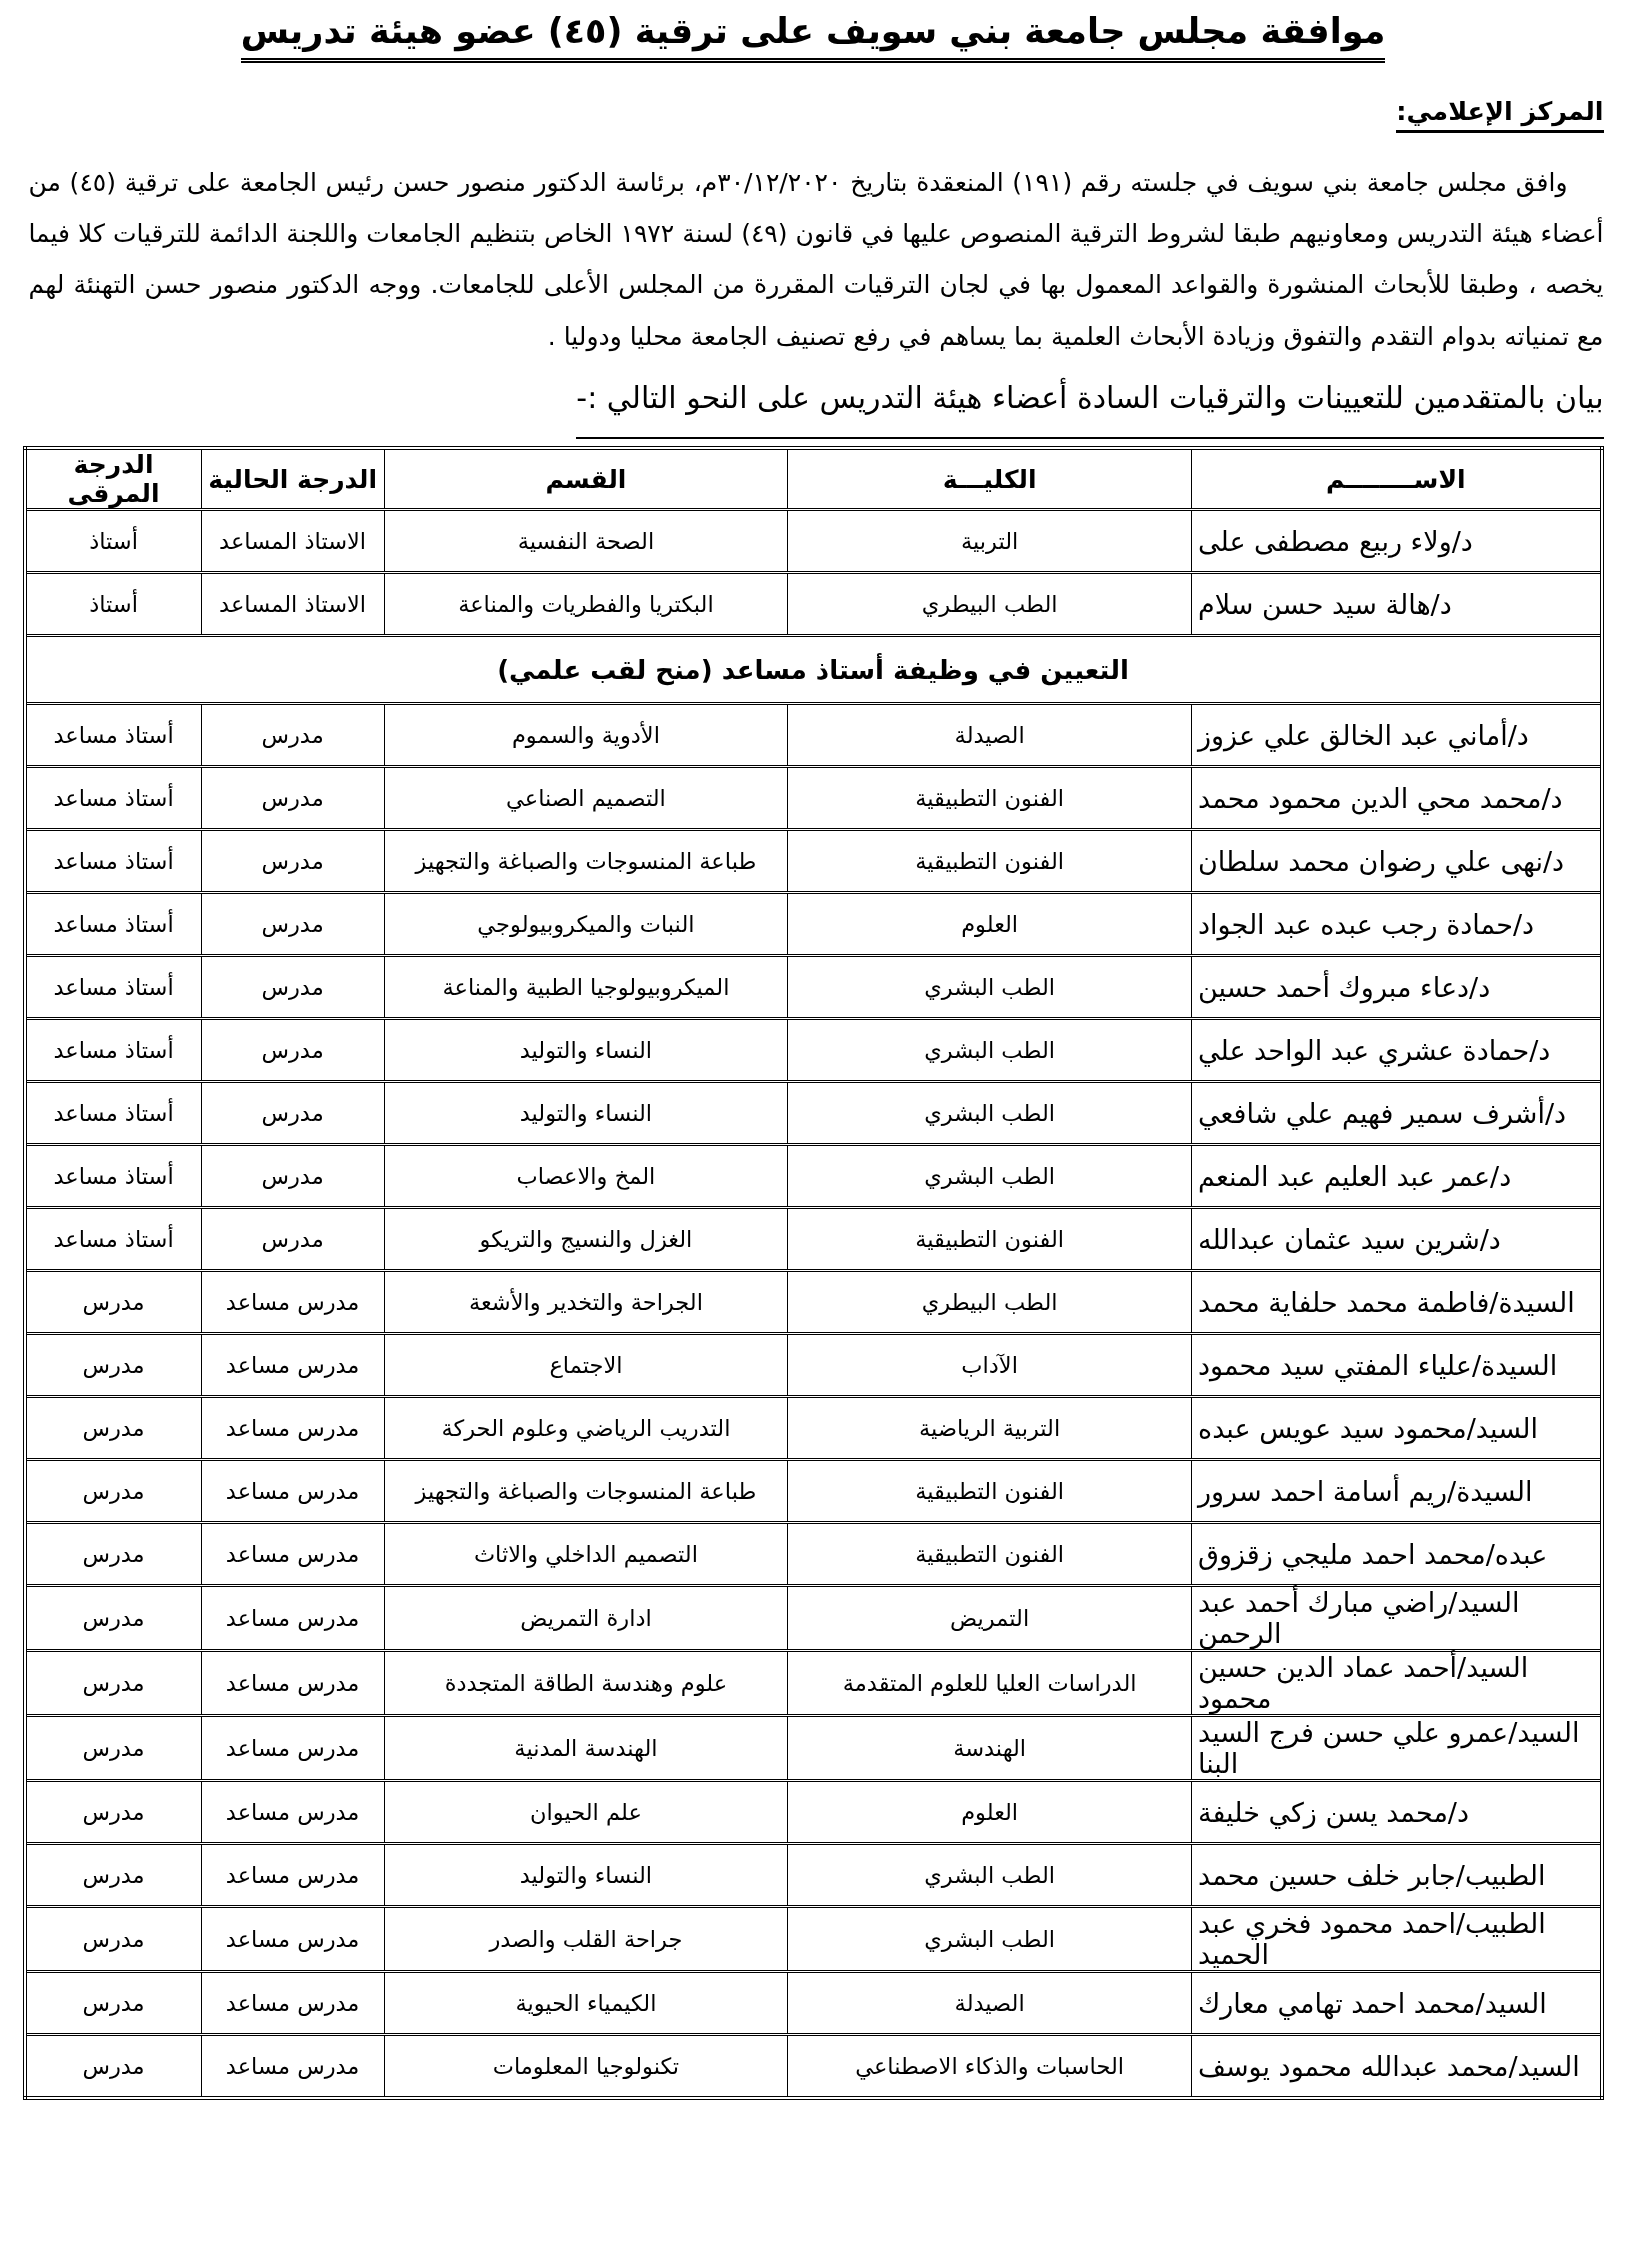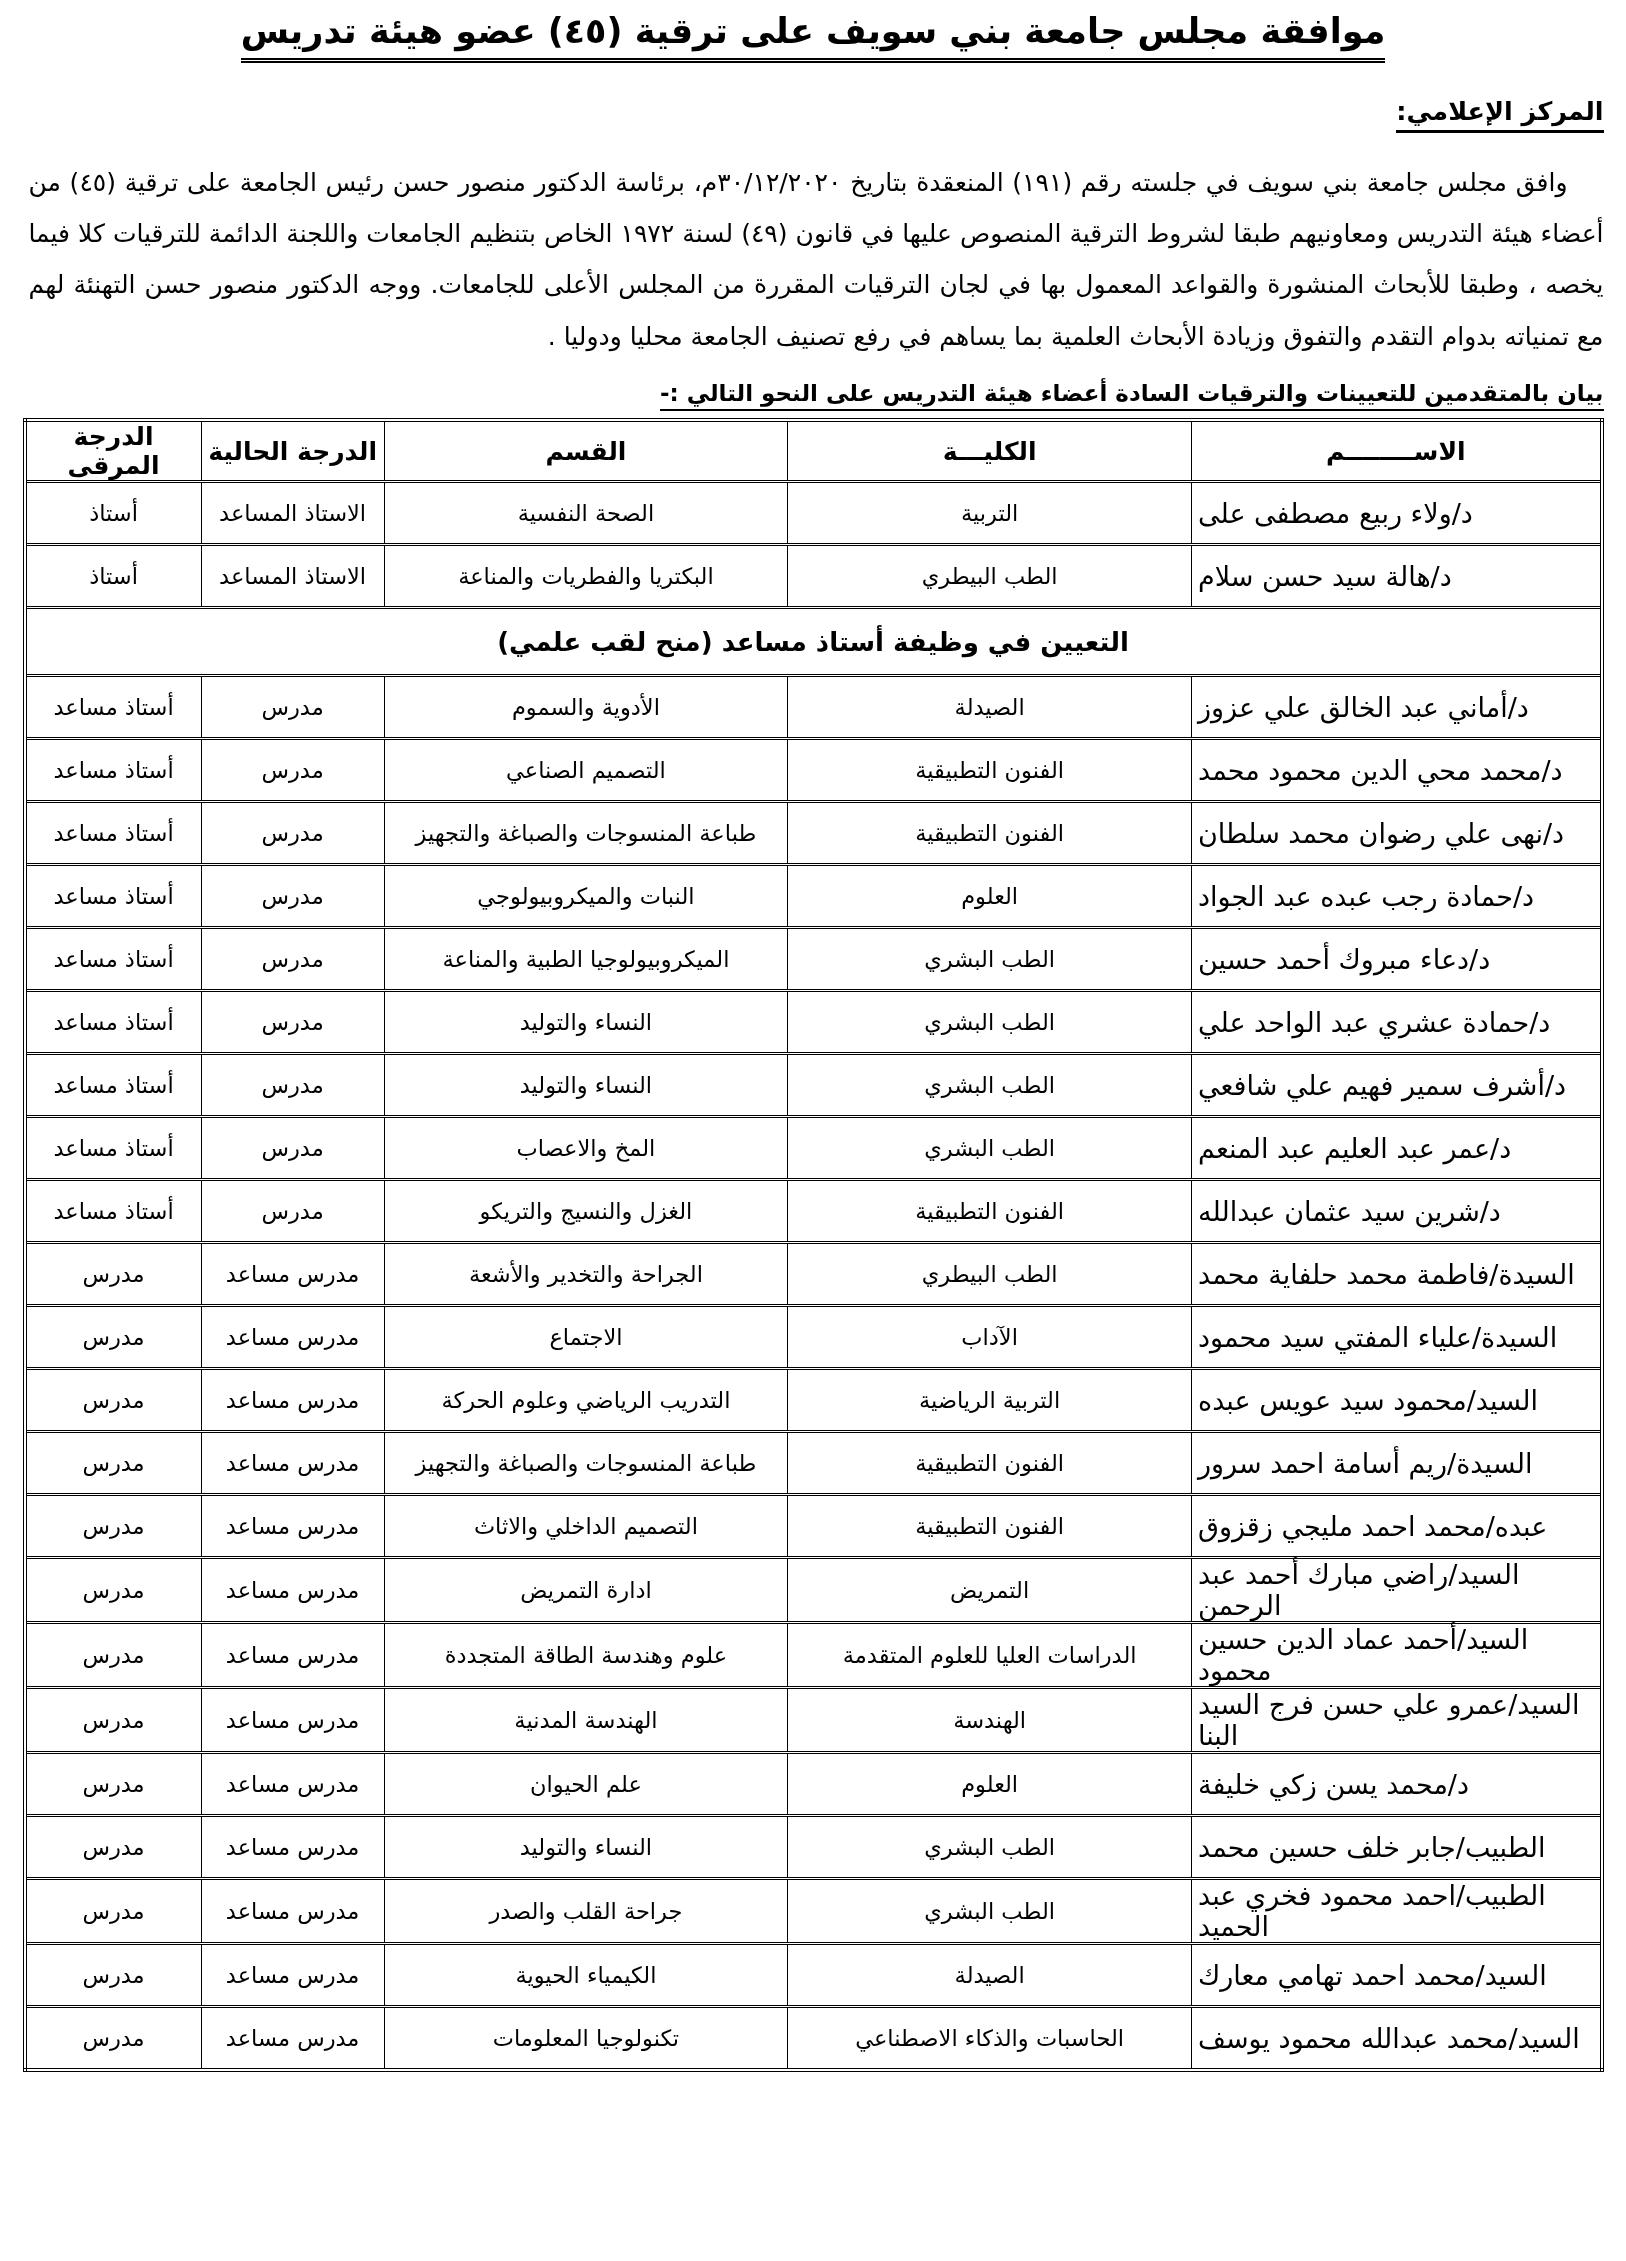--- a/index.html
+++ b/index.html
@@ -36,24 +36,24 @@
     font-size: 25px;
     line-height: 2.05;
     text-align: justify;
     text-indent: 36px;
     margin: 0 0 18px 6px;
   }
 
   .list-heading-wrap { margin: 0 0 7.5px 0; }
   .list-heading {
     display: inline-block;
-    font-size: 23px;
-    font-weight: bold;
+    font-size: 30px;
+    font-weight: normal;
     border-bottom: 2.3px solid #000;
-    padding-bottom: 3px;
+    padding-bottom: 22px;
   }
 
   table.promotions {
     width: 100%;
     border-collapse: collapse;
     table-layout: fixed;
     border: 4.5px double #000;
   }
   .promotions th, .promotions td {
     border-left: 1.5px solid #000;

